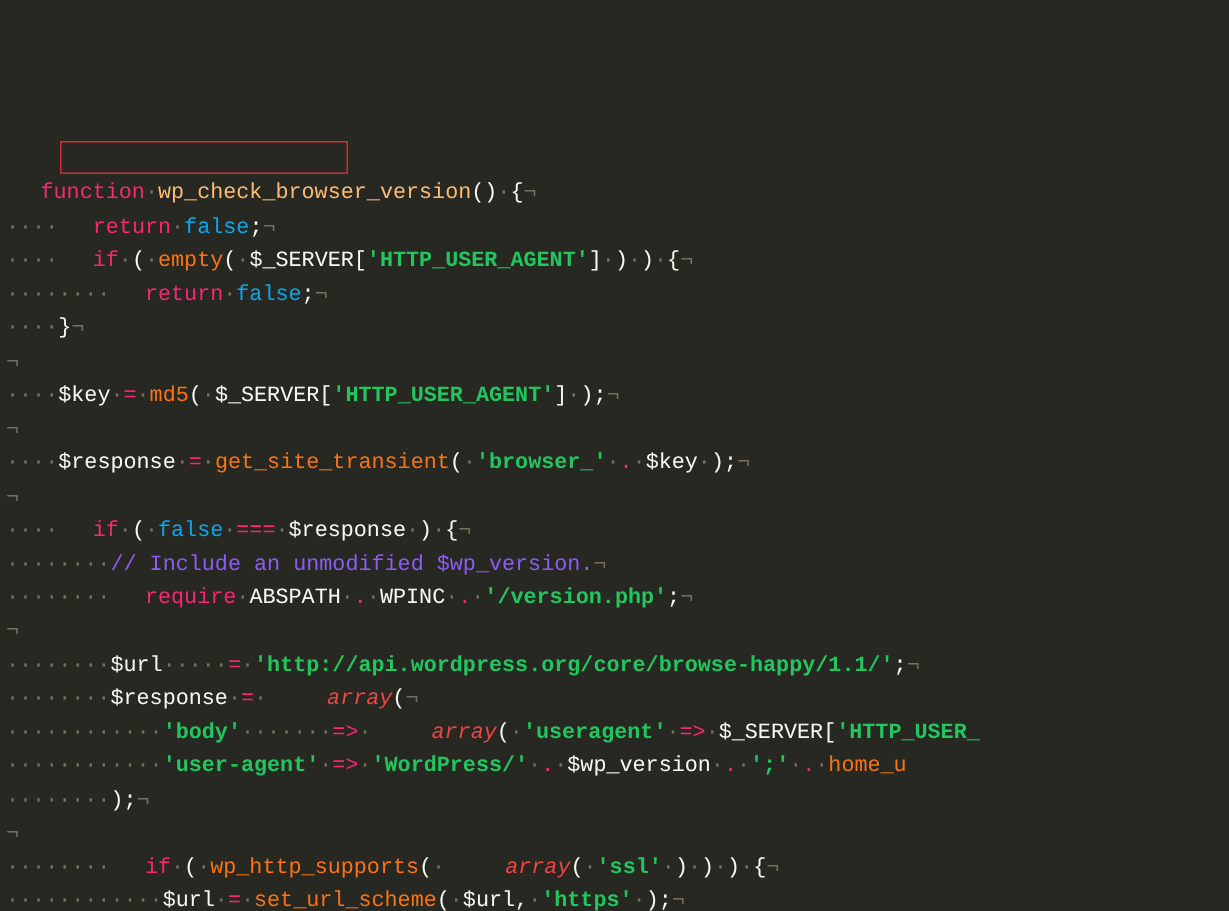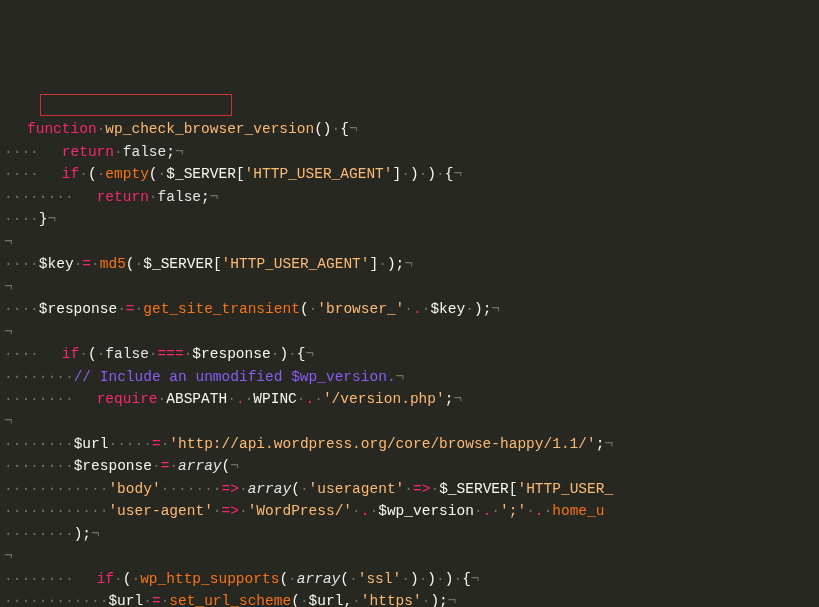--- a/index.html
+++ b/index.html
@@ -18,24 +18,24 @@
   border: 1.5px solid #d03030;
   top: 21px;
   left: 36px;
   width: 192px;
   height: 22px;
   pointer-events: none;
 }
 .kw { color: #f92672; margin-left: 23px; }       
 .fn { color: #fdba74; }       
 .var { color: #f8f8f2; text-align: right; }      
-.const { color: #e5e5e5; }    
-.str { color: #fdba74; }      
+.const { color: #0ea5e9; }    
+.str { color: #22c55e; font-weight: bold; }      
 .call { color: #f97316; }      
-.type { color: #e5e5e5; font-style: italic; }
+.type { color: #ef4444; font-style: italic; margin-left: 40px; }
 .ws { color: #75715e; }       
 .op { color: #f92672; }       
 .punc { color: #f8f8f2; }     
 .cmt { color: #8b5cf6; }      
 </style>
 </head>
 <body>
 
 
 <div class="editor">

